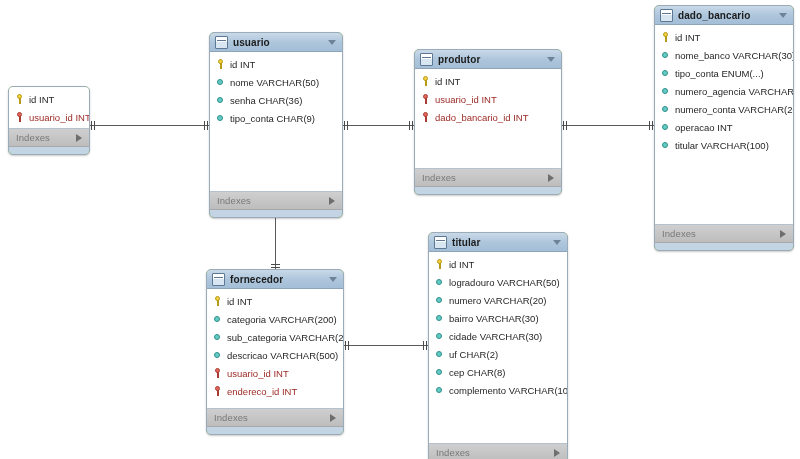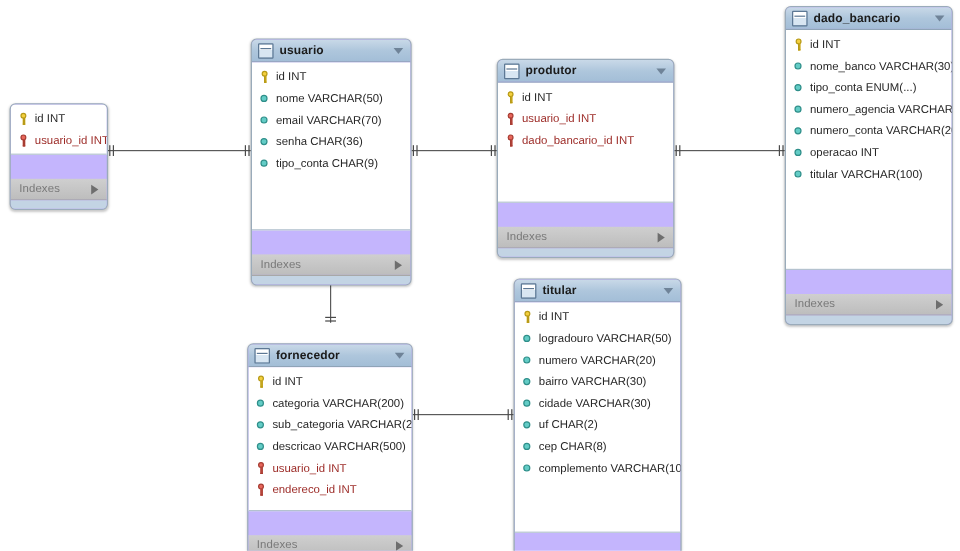--- a/index.html
+++ b/index.html
@@ -39,21 +39,21 @@
   }
   .tick.vt { width: 1px; height: 9px; }
   .tick.ht { height: 1px; width: 9px; }
 
   
   .tbl {
     position: absolute;
     z-index: 3;
     border: 1px solid #9aabba;
     border-radius: 5px;
-    background: #c4b5fd;
+    background: #84cc16;
     box-sizing: border-box;
     box-shadow: 0 1px 2px rgba(0,0,0,0.22);
     padding: 0;
     overflow: hidden;
   }
 
   .tbl-header {
     height: 19px;
     display: flex;
     align-items: center;
@@ -180,21 +180,20 @@
 
   .tbl-footer {
     height: 18px;
     display: flex;
     align-items: center;
     justify-content: space-between;
     padding: 0 7px 0 7px;
     background: linear-gradient(to bottom, #cfcfcf 0%, #bdbdbd 100%);
     border-bottom: 1px solid #a8a8a8;
     box-sizing: border-box;
-    margin-top: 20px;
   }
   .footer-label {
     font-size: 9.5px;
     color: #787878;
     letter-spacing: 0.1px;
   }
   .tri-right {
     width: 0; height: 0;
     border-top: 4px solid transparent;
     border-bottom: 4px solid transparent;
@@ -261,24 +260,20 @@
         <div class="col">
           <span class="gl pk"></span>
           <span>id INT</span>
         </div>
         <div class="col">
           <span class="gl plain"></span>
           <span>nome VARCHAR(50)</span>
         </div>
         <div class="col">
           <span class="gl plain"></span>
-          <span>email VARCHAR(70)</span>
-        </div>
-        <div class="col">
-          <span class="gl plain"></span>
           <span>senha CHAR(36)</span>
         </div>
         <div class="col">
           <span class="gl plain"></span>
           <span>tipo_conta CHAR(9)</span>
         </div>
       </div>
       <div class="tbl-footer">
         <span class="footer-label">Indexes</span>
         <span class="tri-right"></span>
@@ -346,21 +341,21 @@
           <span class="gl plain"></span>
           <span>titular VARCHAR(100)</span>
         </div>
       </div>
       <div class="tbl-footer">
         <span class="footer-label">Indexes</span>
         <span class="tri-right"></span>
       </div>
       <div class="tbl-tail"></div>
     </div>
-    <div class="tbl" style="left: 206px; top: 286px; width: 138px;">
+    <div class="tbl" style="left: 206px; top: 269px; width: 138px;">
       <div class="tbl-header">
         <span class="tbl-icon"></span>
         <span class="tbl-title">fornecedor</span>
         <span class="caret"></span>
       </div>
       <div class="tbl-body" style="height: 120px;">
         <div class="col">
           <span class="gl pk"></span>
           <span>id INT</span>
         </div>

